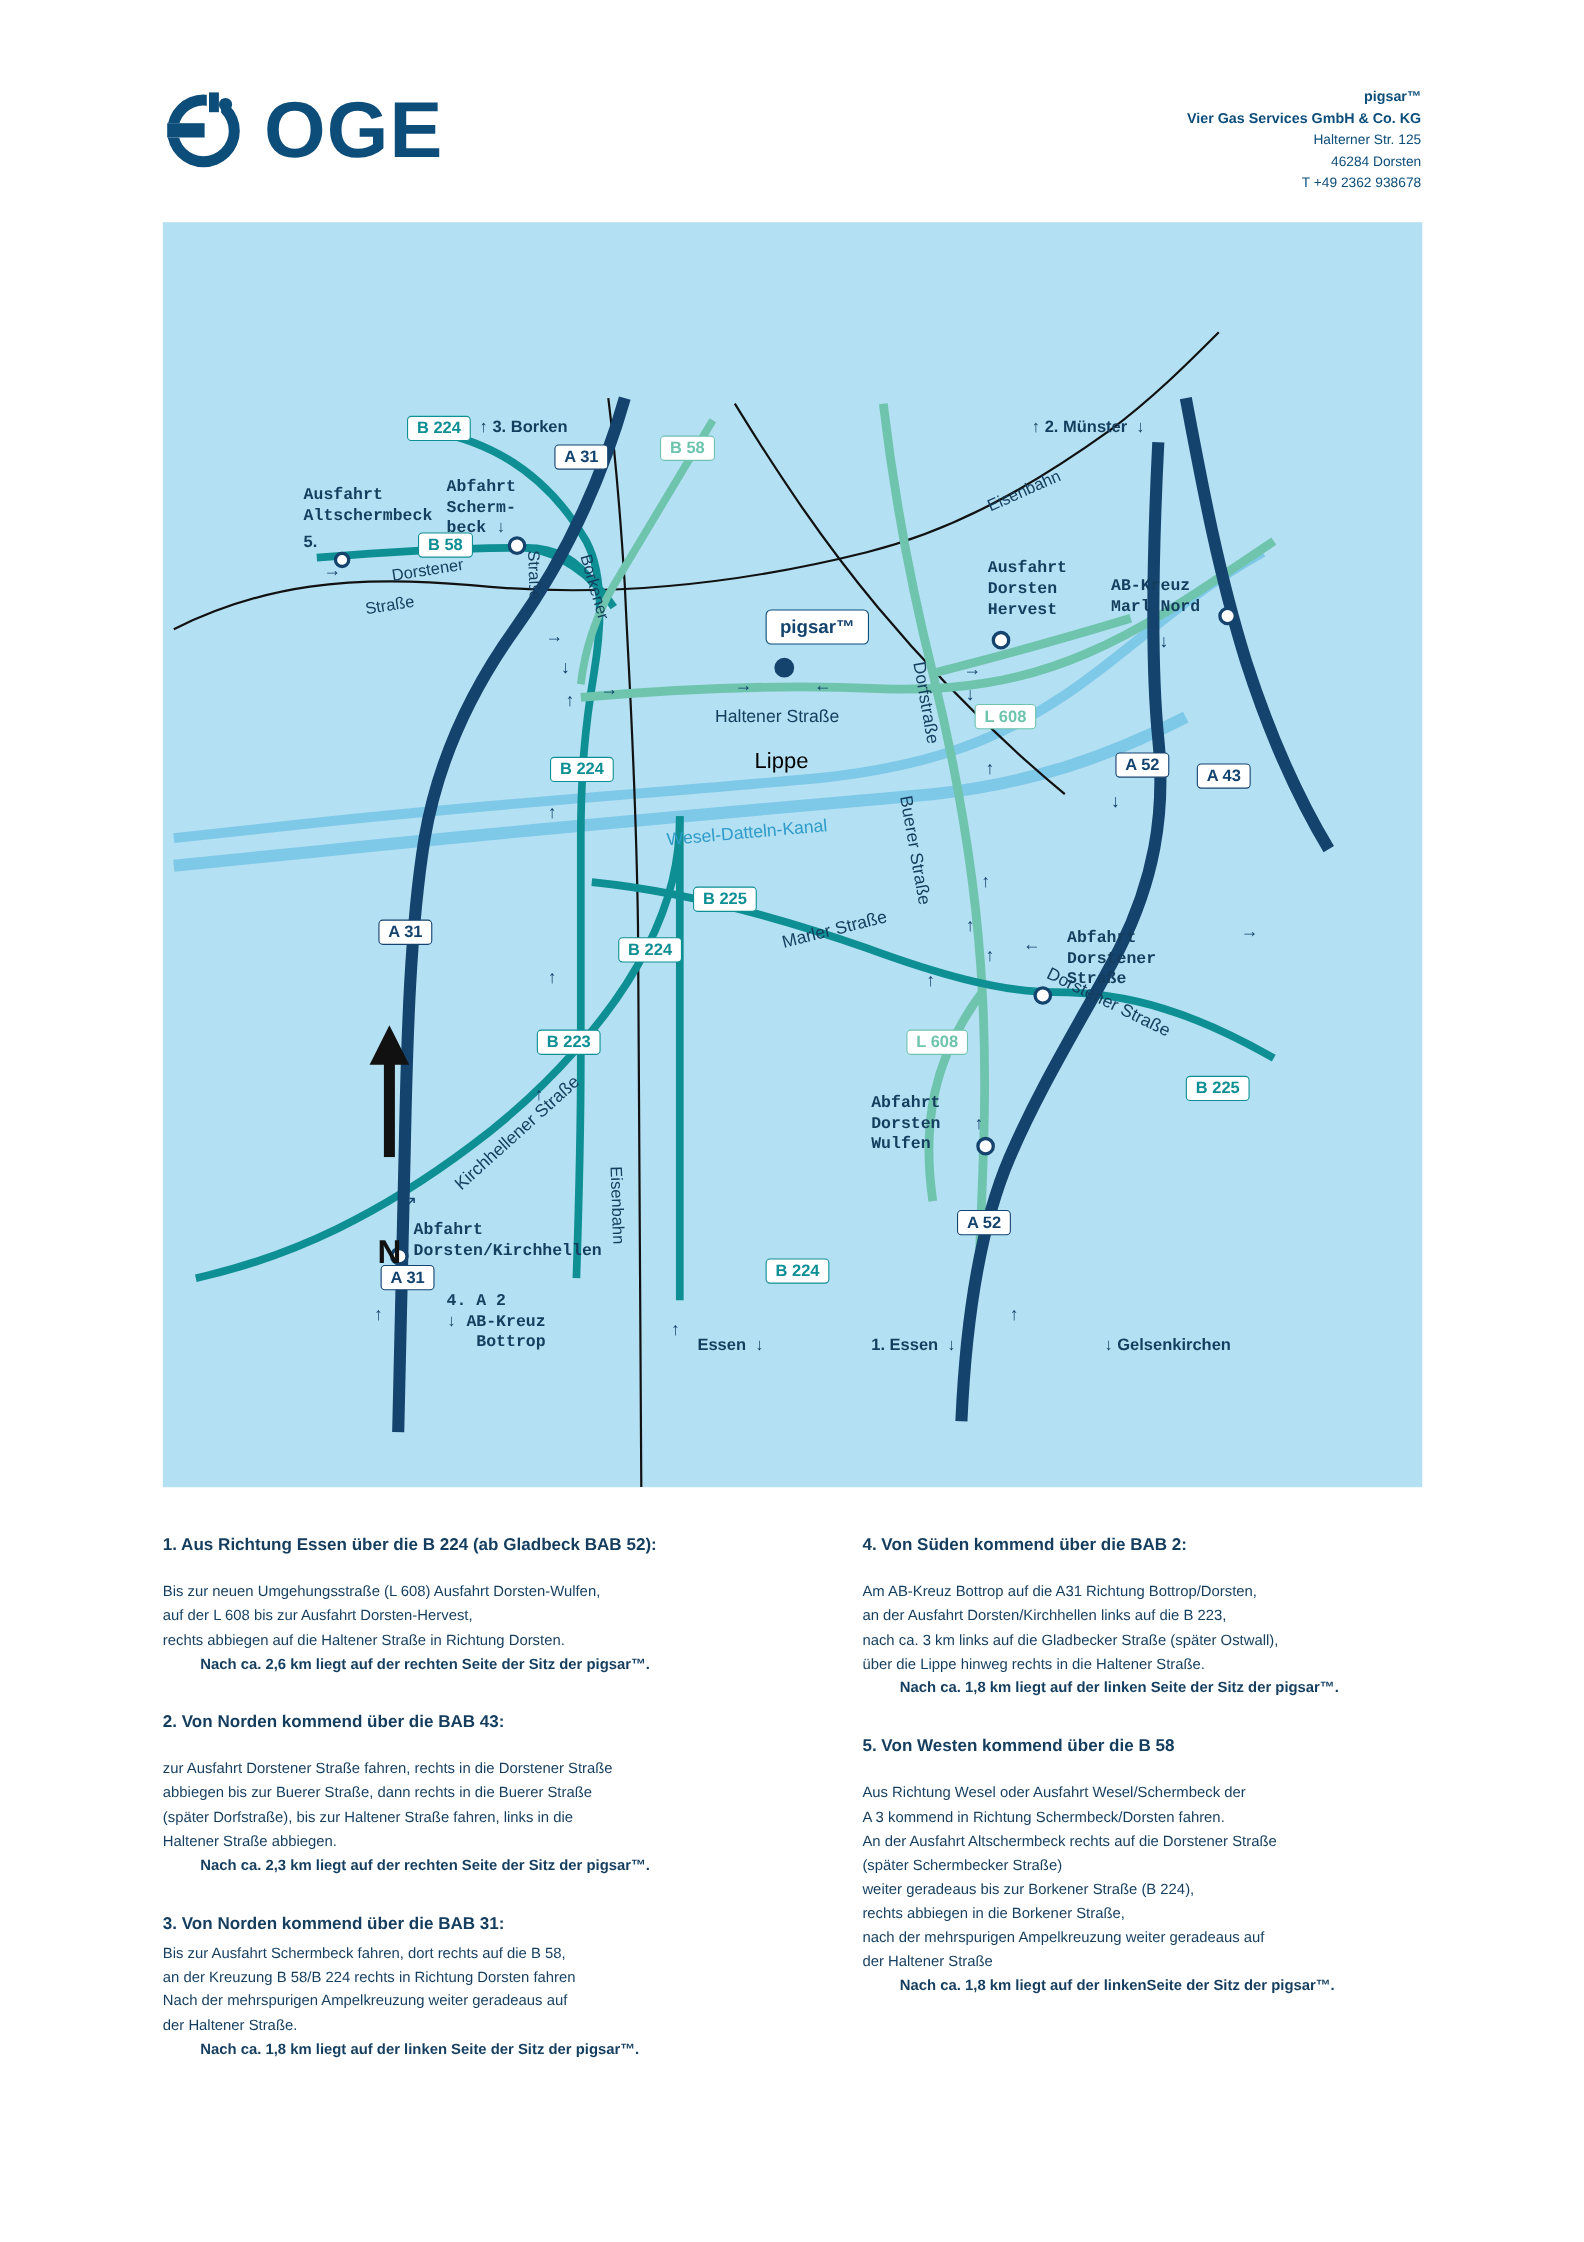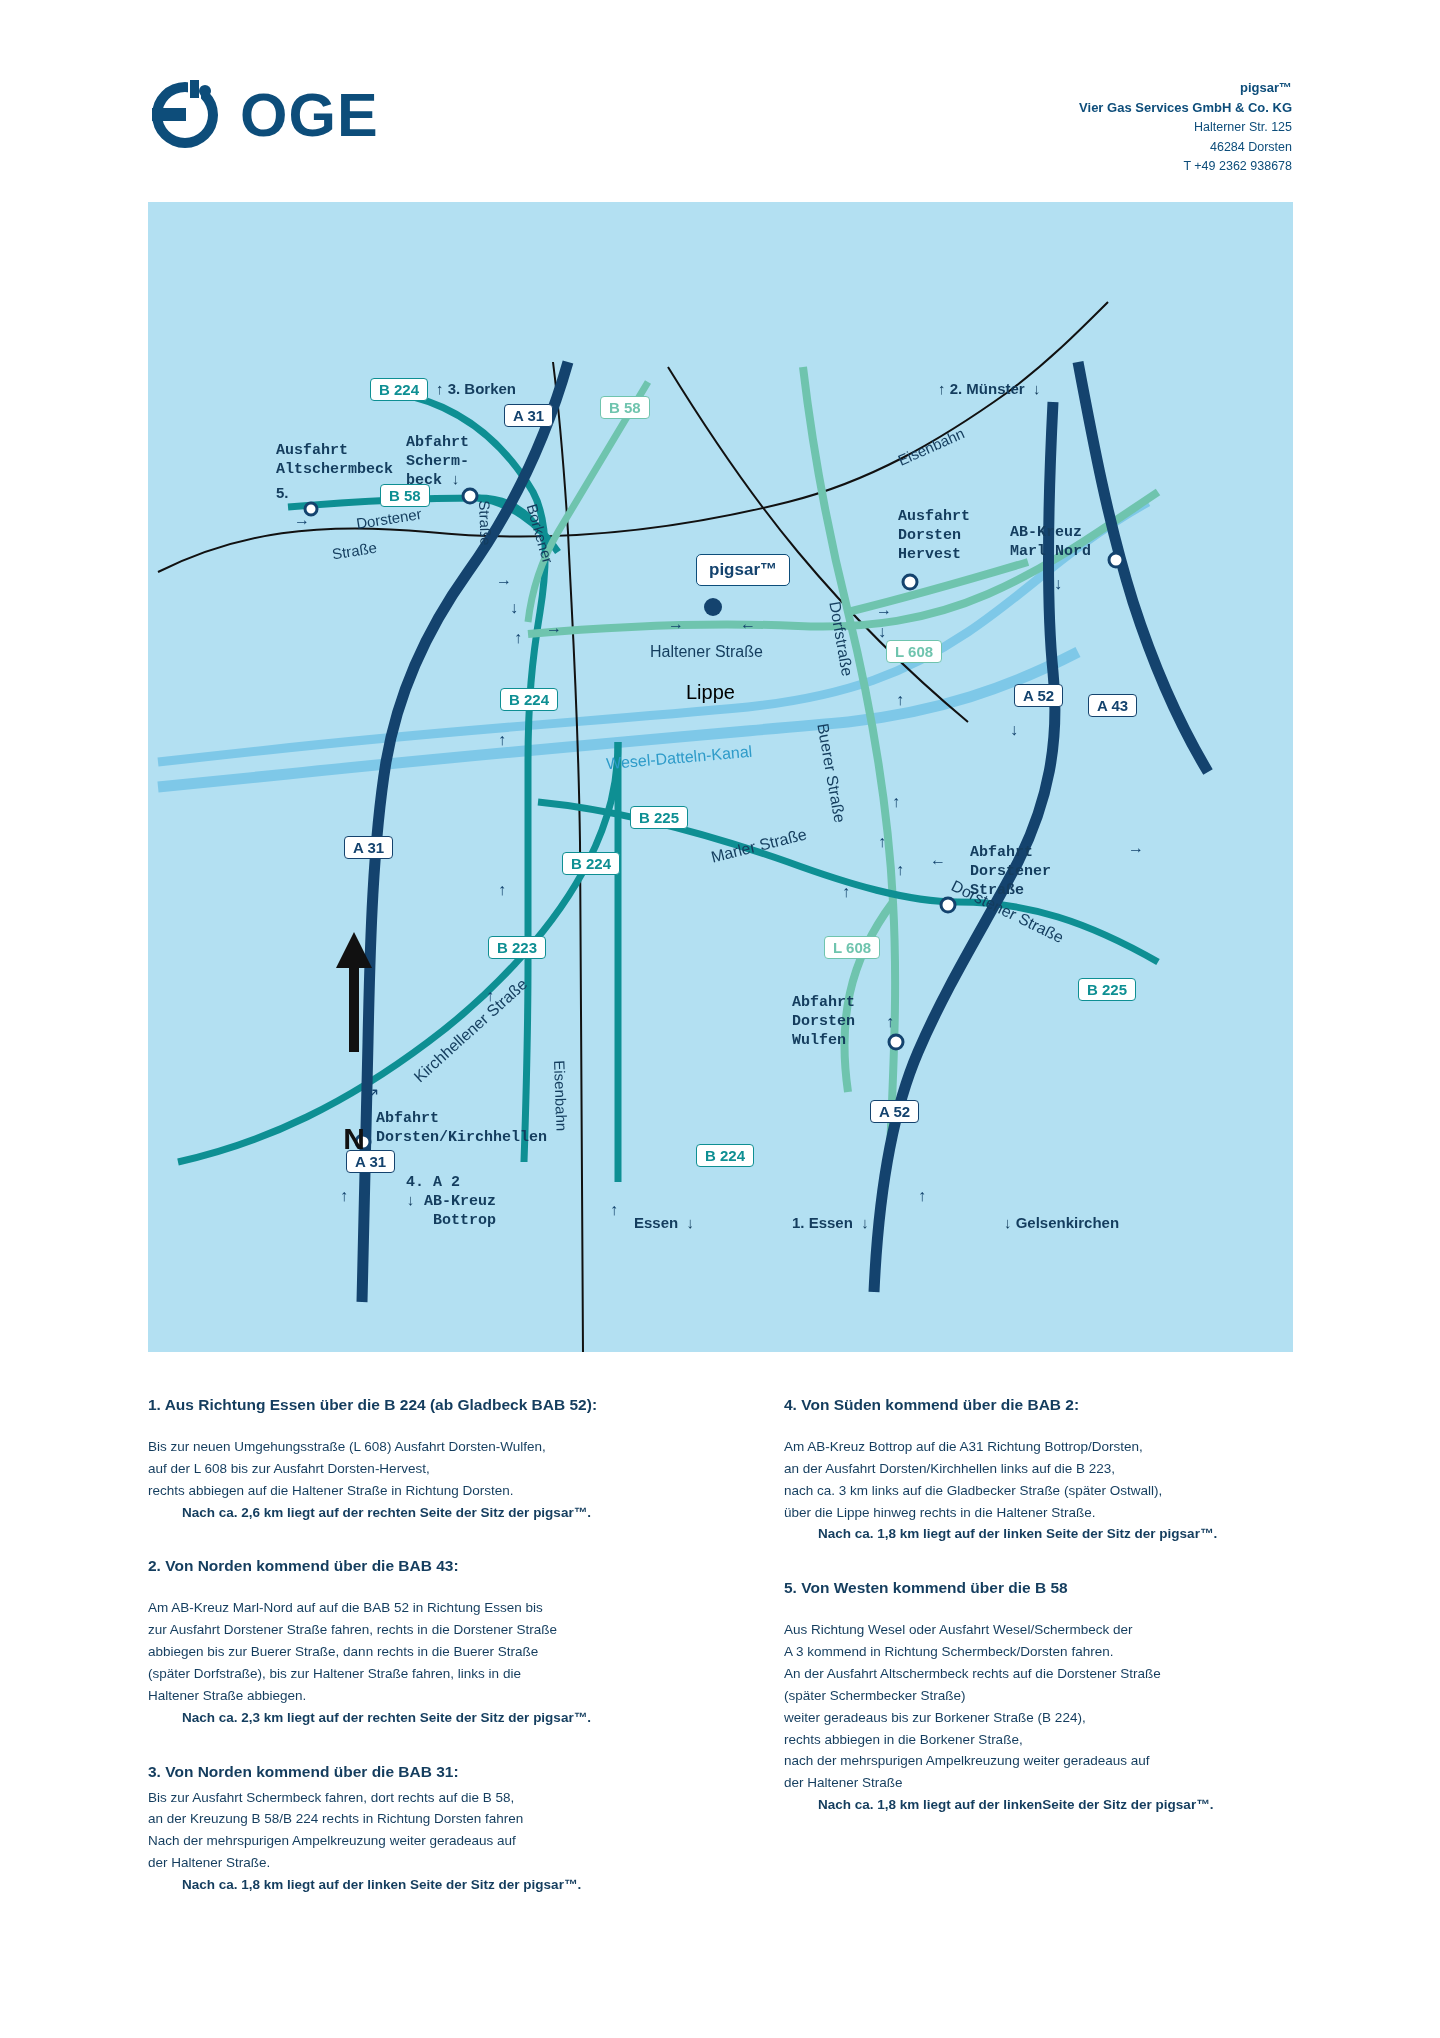--- a/index.html
+++ b/index.html
@@ -11,21 +11,21 @@
     color: #143d5e;
     position: relative;
     overflow: hidden;
   }
   .page { position:relative; width:1440px; height:2038px; }
 
   
   .header { position:absolute; left:0; top:0; width:1440px; height:190px; }
   .logo { position:absolute; left:148px; top:78px; display:flex; align-items:center; gap:18px; }
   .logo-mark { width:74px; height:74px; position:relative; }
-  .logo-text { font-size:61px; font-weight:bold; letter-spacing:1px; color:#0d4d7a; font-family:"Liberation Sans", sans-serif; }
+  .logo-text { font-size:72px; font-weight:bold; letter-spacing:1px; color:#0d4d7a; font-family:"Liberation Sans", sans-serif; }
 
   .addr { position:absolute; right:148px; top:78px; text-align:right; line-height:1.55; font-size:12.5px; color:#0d4d7a; }
   .addr .b { font-weight:bold; font-size:13px; }
 
   
   .map-wrap { position:absolute; left:148px; top:202px; width:1145px; height:1150px; }
   .map { position:absolute; inset:0; background:#b3e0f2; overflow:hidden; }
   svg.mapsvg { position:absolute; inset:0; }
 
   .lbl { position:absolute; font-size:15px; color:#143d5e; line-height:1.25; white-space:nowrap; }
@@ -250,21 +250,20 @@
       <div class="blk">
         <h3>1. Aus Richtung Essen über die B 224 (ab Gladbeck BAB 52):</h3>
         <p>Bis zur neuen Umgehungsstraße (L 608) Ausfahrt Dorsten-Wulfen,</p>
         <p>auf der L 608 bis zur Ausfahrt Dorsten-Hervest,</p>
         <p>rechts abbiegen auf die Haltener Straße in Richtung Dorsten.</p>
         <p class="bold">Nach ca. 2,6 km liegt auf der rechten Seite der Sitz der pigsar™.</p>
       </div>
 
       <div class="blk">
         <h3>2. Von Norden kommend über die BAB 43:</h3>
-        <p>Am AB-Kreuz Marl-Nord auf auf die BAB 52 in Richtung Essen bis</p>
         <p>zur Ausfahrt Dorstener Straße fahren, rechts in die Dorstener Straße</p>
         <p>abbiegen bis zur Buerer Straße, dann rechts in die Buerer Straße</p>
         <p>(später Dorfstraße), bis zur Haltener Straße fahren, links in die</p>
         <p>Haltener Straße abbiegen.</p>
         <p class="bold">Nach ca. 2,3 km liegt auf der rechten Seite der Sitz der pigsar™.</p>
       </div>
 
       <div class="blk tight">
         <h3>3. Von Norden kommend über die BAB 31:</h3>
         <p>Bis zur Ausfahrt Schermbeck fahren, dort rechts auf die B 58,</p>

